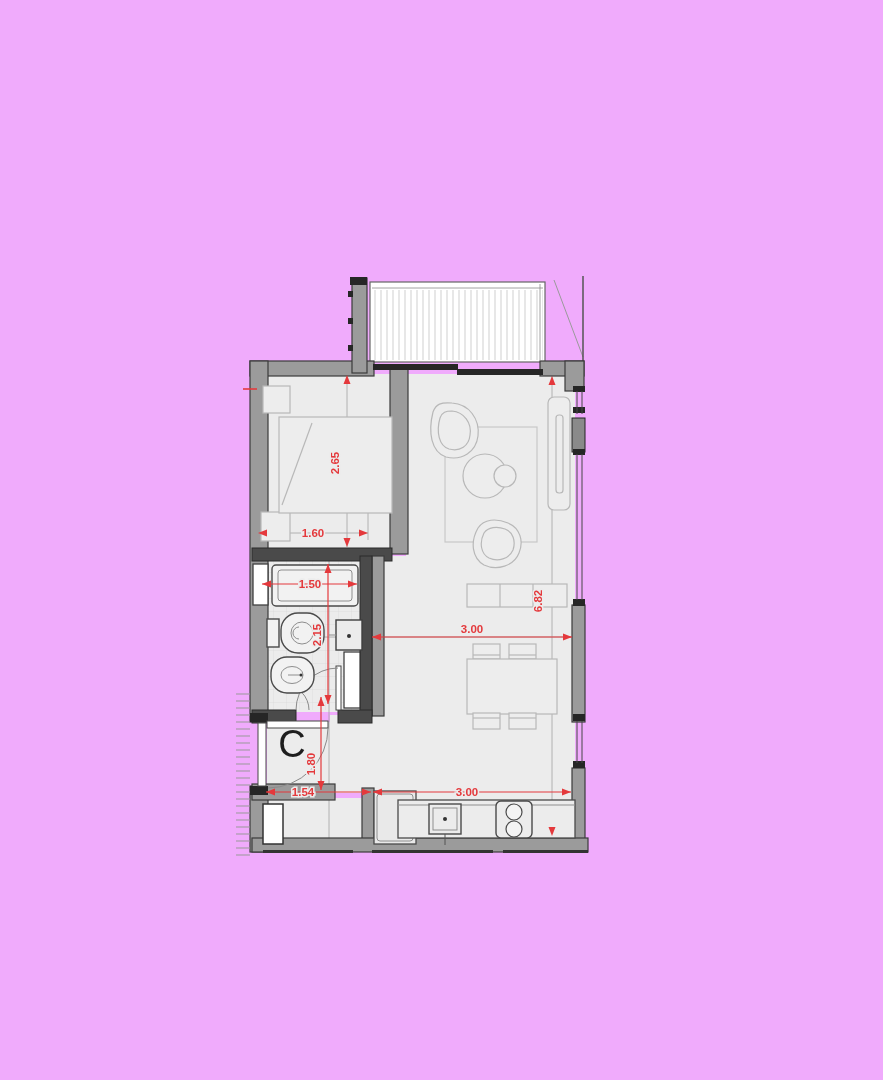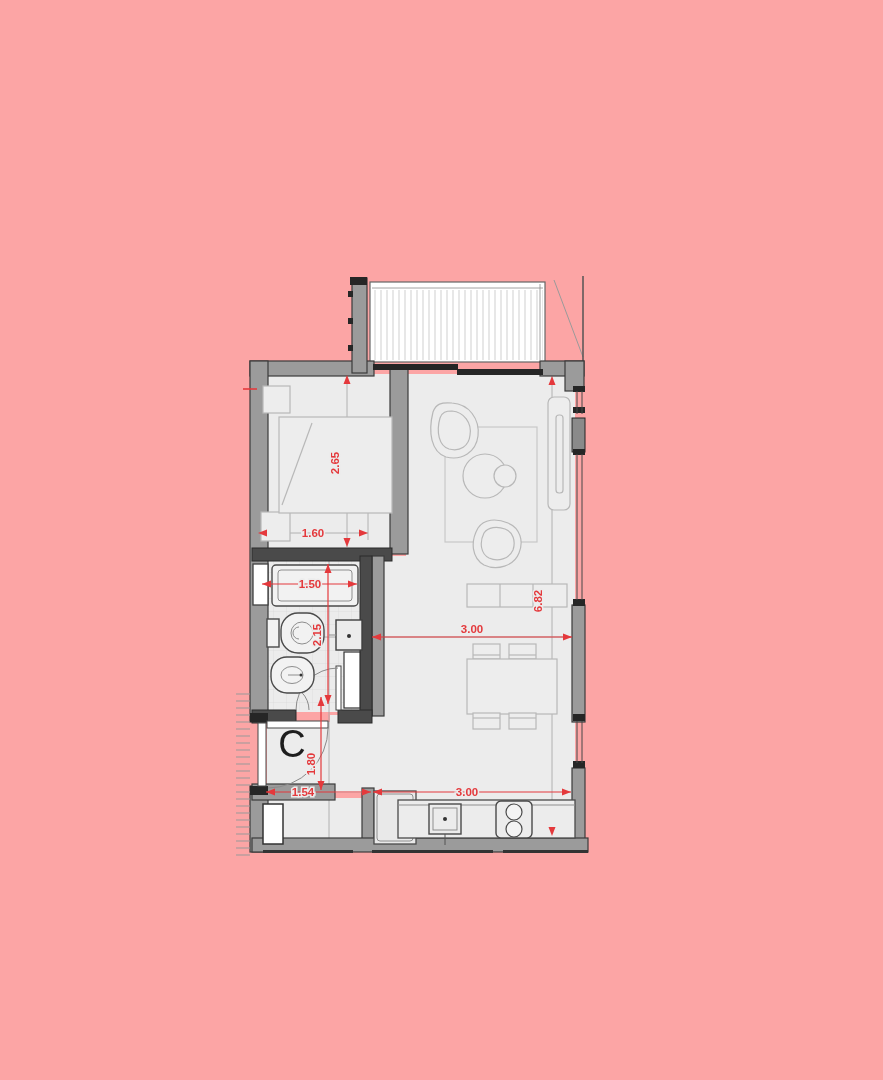--- a/index.html
+++ b/index.html
@@ -1,16 +1,16 @@
 <!DOCTYPE html>
 <html><head>
 <meta charset="utf-8">
 <style>
   html,body{margin:0;padding:0;background:#ffffff;}
-  .page{position:relative;width:883px;height:1080px;background:#fca5a5;overflow:hidden;
+  .page{position:relative;width:883px;height:1080px;background:#f0abfc;overflow:hidden;
         font-family:"Liberation Sans",sans-serif;}
   svg{position:absolute;left:0;top:0;}
   .wall{fill:#9b9b9b;stroke:#3b3b3b;stroke-width:1.2;}
   .walld{fill:#4a4a4a;stroke:#2a2a2a;stroke-width:1;}
   .black{fill:#262626;stroke:none;}
   .floor{fill:#ececec;stroke:none;}
   .furn{fill:none;stroke:#b8b8b8;stroke-width:1.2;}
   .furnf{fill:#ededed;stroke:#b8b8b8;stroke-width:1.2;}
   .fix{fill:#f2f2f2;stroke:#4a4a4a;stroke-width:1.4;}
   .fixthin{fill:none;stroke:#8e8e8e;stroke-width:1;}

